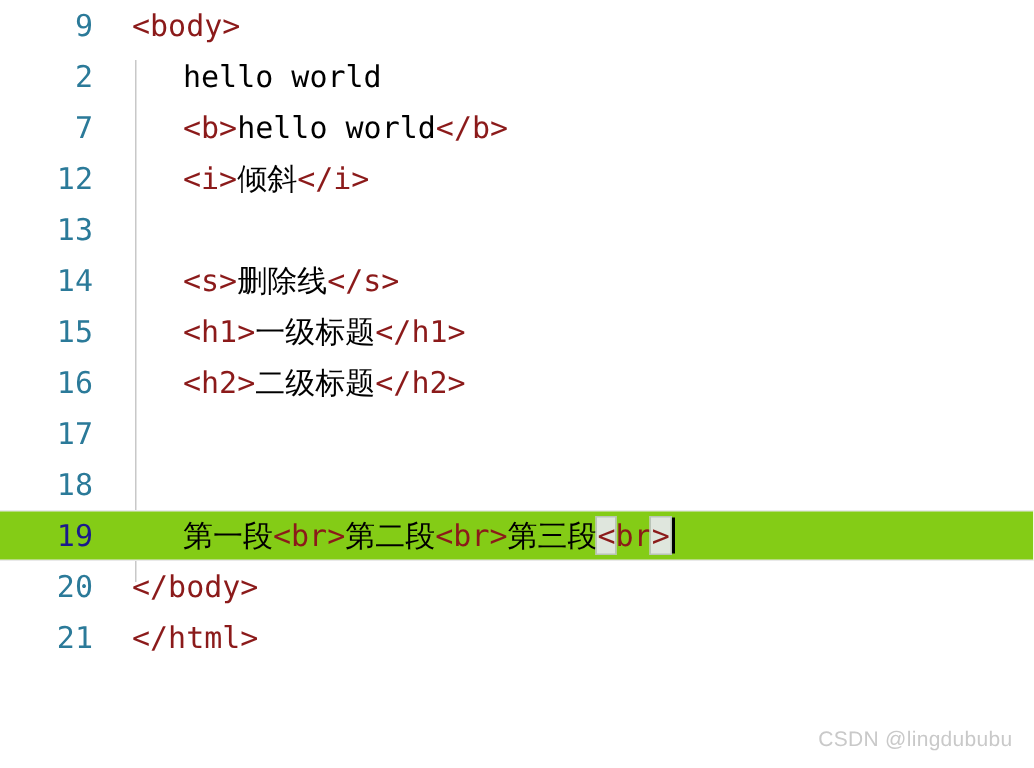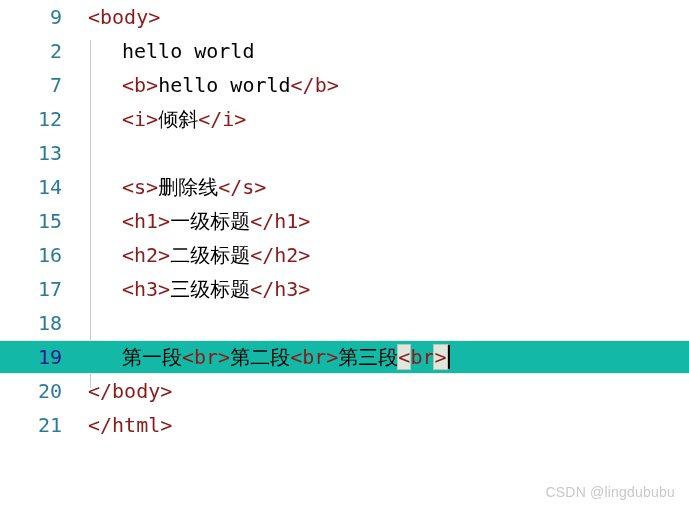--- a/index.html
+++ b/index.html
@@ -28,21 +28,21 @@
 
   .code-line {
     position: relative;
     height: 34px;
     line-height: 34px;
     white-space: pre;
     font-size: 20px;
   }
 
   .code-line.current {
-    background: #14b8a6;
+    background: #84cc16;
     border-top: 1px solid #e9e9e9;
     border-bottom: 1px solid #e9e9e9;
     height: 32px;
     line-height: 32px;
   }
 
   .gutter-num {
     position: absolute;
     left: 0;
     top: 0;
@@ -120,21 +120,21 @@
 
   <div id="code-area">
       <div class="code-line"><span class="gutter-num">9</span><span class="line-text"><span class="tag">&lt;body&gt;</span></span></div>
       <div class="code-line"><span class="gutter-num">2</span><span class="line-text"><span class="ind"></span><span class="txt">hello world</span></span></div>
       <div class="code-line"><span class="gutter-num">7</span><span class="line-text"><span class="ind"></span><span class="tag">&lt;b&gt;</span><span class="txt">hello world</span><span class="tag">&lt;/b&gt;</span></span></div>
       <div class="code-line"><span class="gutter-num">12</span><span class="line-text"><span class="ind"></span><span class="tag">&lt;i&gt;</span><span class="txt">倾斜</span><span class="tag">&lt;/i&gt;</span></span></div>
       <div class="code-line"><span class="gutter-num">13</span></div>
       <div class="code-line"><span class="gutter-num">14</span><span class="line-text"><span class="ind"></span><span class="tag">&lt;s&gt;</span><span class="txt">删除线</span><span class="tag">&lt;/s&gt;</span></span></div>
       <div class="code-line"><span class="gutter-num">15</span><span class="line-text"><span class="ind"></span><span class="tag">&lt;h1&gt;</span><span class="txt">一级标题</span><span class="tag">&lt;/h1&gt;</span></span></div>
       <div class="code-line"><span class="gutter-num">16</span><span class="line-text"><span class="ind"></span><span class="tag">&lt;h2&gt;</span><span class="txt">二级标题</span><span class="tag">&lt;/h2&gt;</span></span></div>
-      <div class="code-line"><span class="gutter-num">17</span><span class="line-text"><span class="ind"></span><span class="tag">&lt;h3&gt;</span><span class="txt">三级标题</span><span class="tag">&lt;/h3&gt;</span></span></div>
+      <div class="code-line"><span class="gutter-num">17</span></div>
       <div class="code-line"><span class="gutter-num">18</span></div>
       <div class="code-line current"><span class="gutter-num">19</span><span class="line-text"><span class="ind"></span><span class="txt">第一段</span><span class="tag">&lt;br&gt;</span><span class="txt">第二段</span><span class="tag">&lt;br&gt;</span><span class="txt">第三段</span><span class="tag brmatch">&lt;</span><span class="tag">br</span><span class="tag brmatch">&gt;</span><span class="caret"></span></span></div>
       <div class="code-line"><span class="gutter-num">20</span><span class="line-text"><span class="tag">&lt;/body&gt;</span></span></div>
       <div class="code-line"><span class="gutter-num">21</span><span class="line-text"><span class="tag">&lt;/html&gt;</span></span></div>
     </div>
 
   <div id="watermark">CSDN @lingdububu</div>
 
 </div>
 

